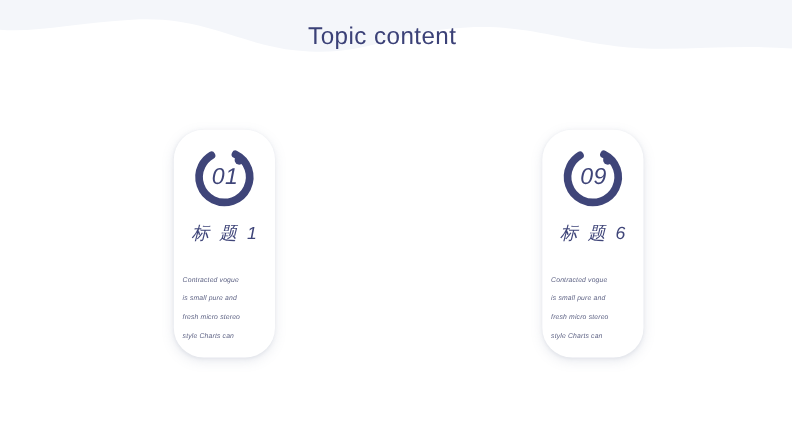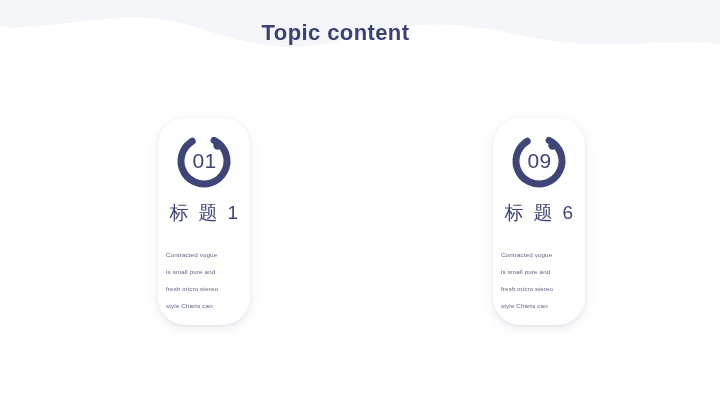--- a/index.html
+++ b/index.html
@@ -32,25 +32,25 @@
     left: 0;
     width: 720px;
     height: 130px;
     display: block;
   }
 
   
   #page-title {
     position: absolute;
     top: 19px;
-    left: 0;
+    left: 12px;
     width: 671px;
     text-align: center;
     font-size: 22px;
-    font-weight: 700;
+    font-weight: 400;
     letter-spacing: 0.4px;
     color: #3b4177;
     line-height: 28px;
   }
 
   
   #cards {
     position: absolute;
     top: 118px;
     left: 158px;
@@ -61,20 +61,21 @@
   .card {
     position: absolute;
     top: 0;
     width: 92px;
     height: 207px;
     background: #ffffff;
     border-radius: 27px;
     box-shadow: 0 3px 11px rgba(120,128,160,0.17),
                 0 1px 3px rgba(120,128,160,0.10);
     overflow: visible;
+    font-style: italic;
   }
   .card.c0 { left: 0px; }
   .card.c1 { left: 167px; }
   .card.c2 { left: 335px; }
 
   
   .ring-wrap {
     position: absolute;
     top: 13px;
     left: 50%;
@@ -97,21 +98,21 @@
     padding-left: 1px;
   }
 
   
   .card-title {
     position: absolute;
     top: 85px;
     left: 0;
     width: 92px;
     text-align: center;
-    font-size: 19px;
+    font-size: 16px;
     font-weight: 400;
     letter-spacing: 2.4px;
     padding-left: 2px;
     line-height: 20px;
   }
 
   
   .card-body {
     position: absolute;
     top: 128px;

